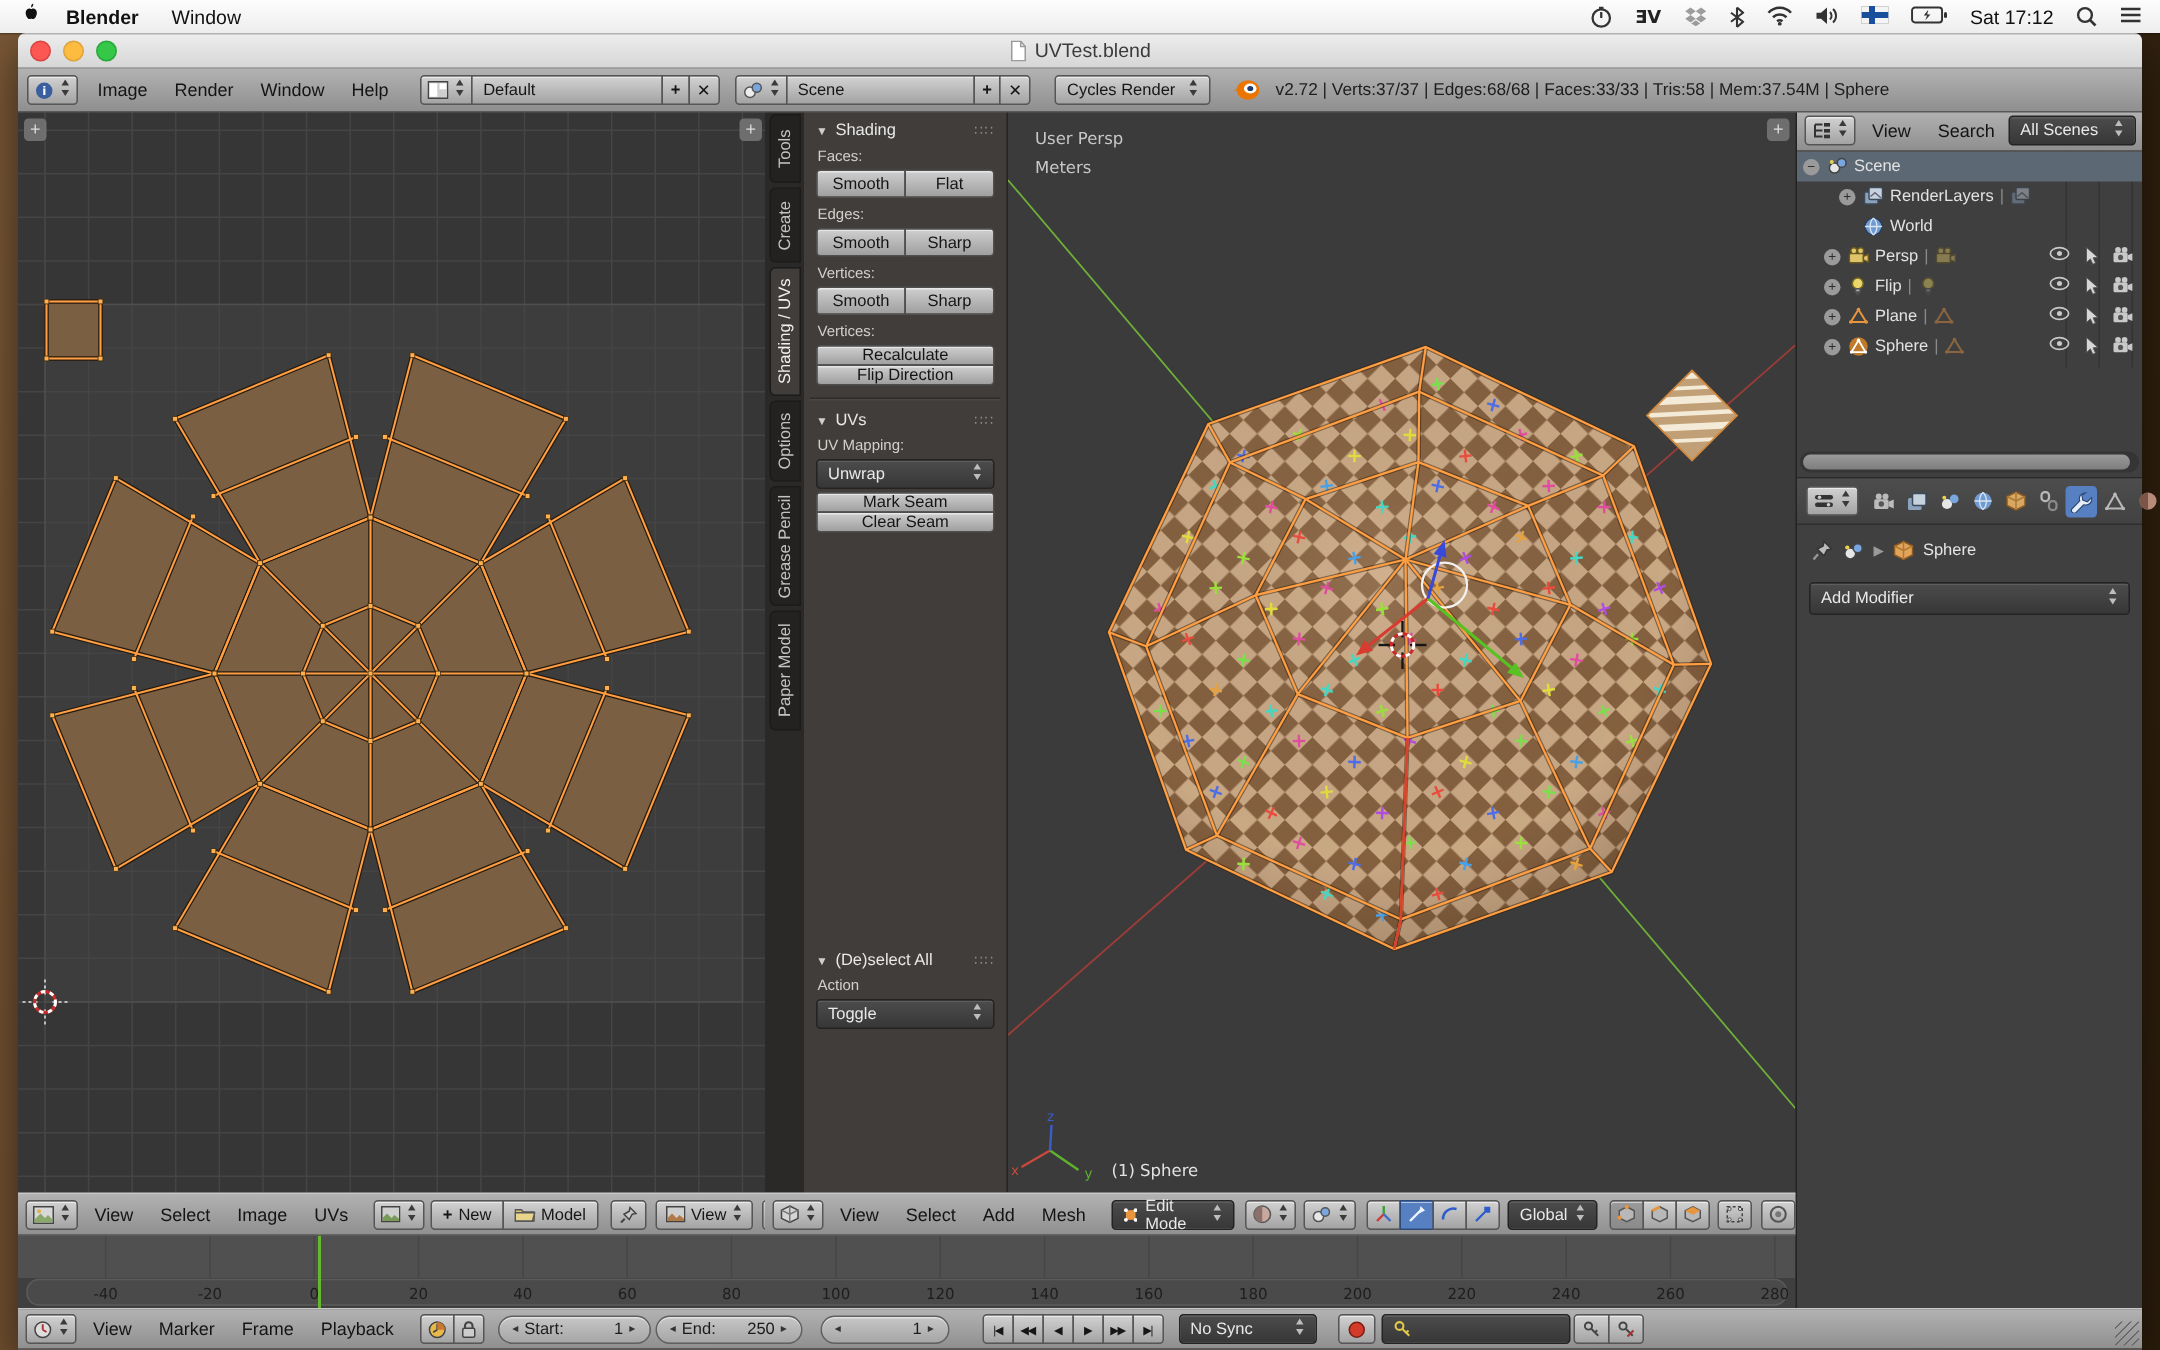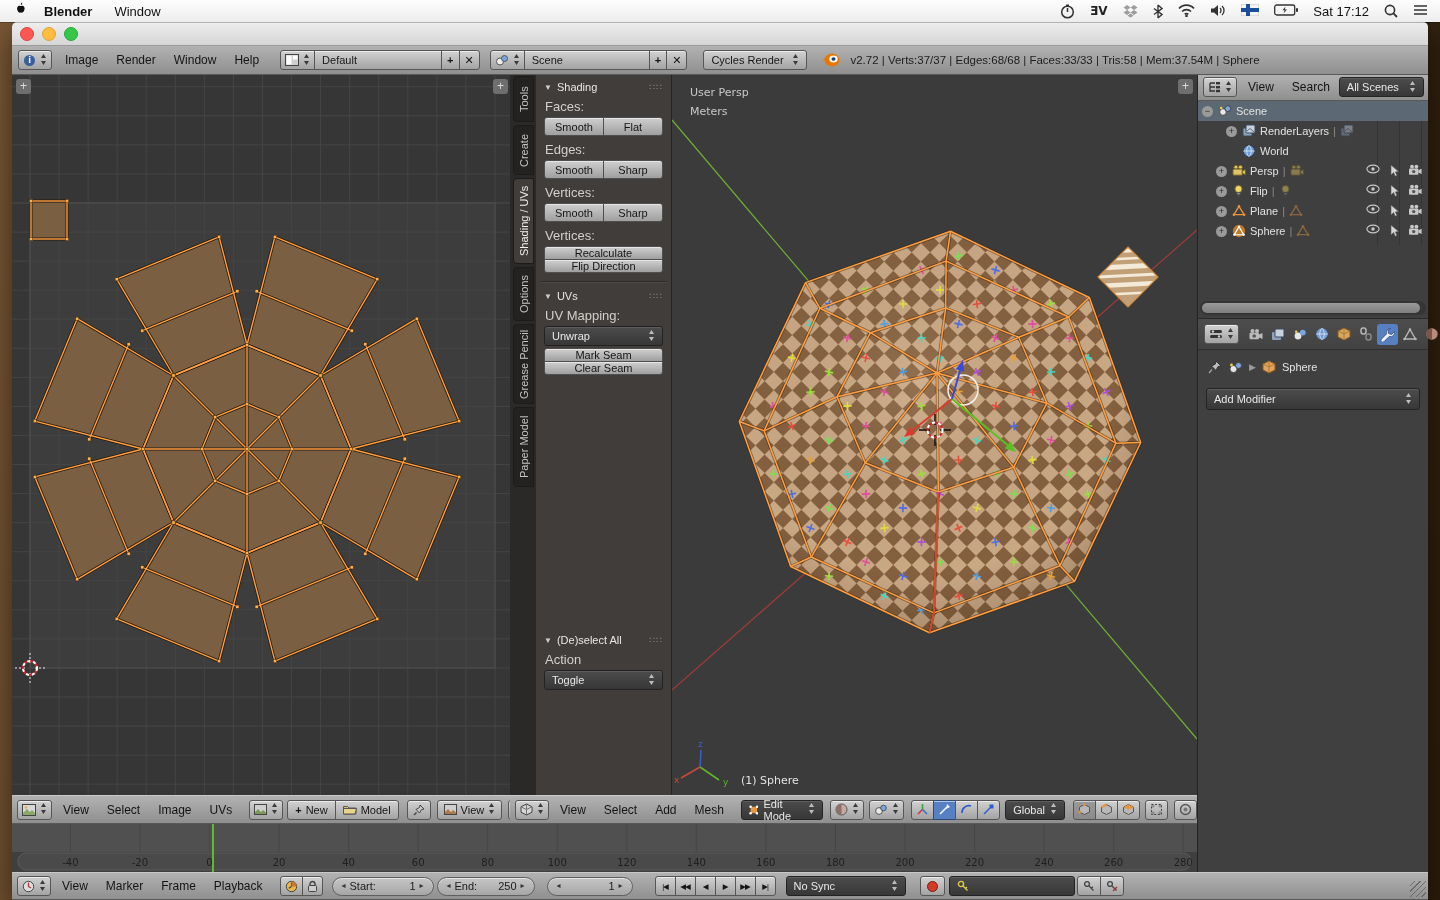--- a/index.html
+++ b/index.html
@@ -30,21 +30,21 @@
   .tiny{font-size:8px;line-height:8px;color:#333}
   
   #toolshelf{left:510px;top:73px;width:162px;height:722px;background:#403d3a;z-index:9;border-right:1px solid #242424;box-sizing:border-box}
   #ts-tabs{position:absolute;left:0;top:0;width:26px;height:722px;background:#2a2927}
   .tab{writing-mode:vertical-rl;transform:rotate(180deg);font-size:11px;color:#c3c3c3;background:#232221;border-radius:0 4px 4px 0;margin:3px 0 3px 3px;width:21px;display:flex;align-items:center;justify-content:center;border:1px solid #1b1b1b;box-sizing:border-box}
   .tab.active{background:#403d3a;color:#f0f0f0;border-color:#1b1b1b}
   #ts-panels{position:absolute;left:26px;top:0;width:136px;height:722px;padding:4px 9px 0 8px;box-sizing:border-box}
   .phead{font-size:11px;color:#e8e8e8;display:flex;align-items:center;gap:5px;margin:4px 0 2px}
   .phead .tri{font-size:8px;color:#cfcfcf}
   .phead .dots{margin-left:auto;color:#8d8d8d;font-size:9px;letter-spacing:1px}
-  .lbl{font-size:13px;color:#d2d0cc;margin:6px 1px 3px}
+  .lbl{font-size:10px;color:#d2d0cc;margin:6px 1px 3px}
   .tbtn{background:linear-gradient(#cfcfcf,#9f9f9f);border:1px solid #4f4f4f;border-radius:3px;height:19px;font-size:11px;color:#151515;display:flex;align-items:center;justify-content:center;box-shadow:inset 0 1px rgba(255,255,255,.5);box-sizing:border-box;flex:1}
   .row2{display:flex}
   .row2 .tbtn:first-child{border-radius:3px 0 0 3px}
   .row2 .tbtn:last-child{border-radius:0 3px 3px 0;margin-left:-1px}
   .stackv .tbtn{border-radius:0;margin-top:-1px}
   .stackv .tbtn:first-child{border-radius:3px 3px 0 0;margin-top:0}
   .stackv .tbtn:last-child{border-radius:0 0 3px 3px}
   .psep{height:1px;background:#2e2c2a;box-shadow:0 1px rgba(255,255,255,.06);margin:8px -4px}
   
   #outliner{left:1197px;top:73px;width:231px;height:245px;background:#3f3f3f;z-index:9;border-left:1px solid #232323;box-sizing:border-box}
@@ -143,20 +143,27 @@
           <path d="M1 2 H14 M1 6 H14 M1 10 H14" stroke="#333" stroke-width="1.6"></path>
         </svg>
       </span>
     </div>
 </div>
 
 <div class="abs" id="titlebar">
   <span class="light" style="background:#fc5753;border:1px solid #d94542"></span>
   <span class="light" style="background:#fdbc40;border:1px solid #dea33a"></span>
   <span class="light" style="background:#34c748;border:1px solid #2aa73c"></span>
+  <span id="title-center">
+    <svg width="12" height="14" viewBox="0 0 12 14">
+        <path d="M1.5.5h6L10.5 4v9.5h-9z" fill="#fff" stroke="#9a9a9a"></path>
+        <path d="M7.5.5V4H10.5" fill="none" stroke="#9a9a9a"></path>
+      </svg>
+    <span>UVTest.blend</span>
+  </span>
 </div>
 
 <div class="abs hdr" id="info-hdr" style="left:12px;top:45px;width:1416px;height:28px">
   <span class="btn-light" style="margin-left:6px;padding:0 4px">
     <svg width="13" height="13" viewBox="0 0 13 13">
         <circle cx="6.5" cy="6.5" r="5.5" fill="#3a5f9e"></circle>
         <text x="6.5" y="9.4" font-size="8" fill="#fff" text-anchor="middle" font-weight="bold">i</text>
       </svg>
     <span class="udw"><svg width="7" height="13" viewBox="0 0 7 13">
           <path d="M3.5 1 L6 5 H1 Z" fill="#3a3a3a"></path>
@@ -1414,21 +1421,21 @@
       <span class="tiny" style="margin-left:4px">▸</span>
   </span>
   <span class="grp" id="transport" style="margin-left:22px">
       <span class="btn-light" style="width: 21px; padding: 0px; font-size: 7.5px; letter-spacing: -1px;">|◀</span>
       <span class="btn-light" style="width: 21px; padding: 0px; font-size: 7.5px; letter-spacing: -1px;">◀◀</span>
       <span class="btn-light" style="width: 21px; padding: 0px; font-size: 7.5px; letter-spacing: -1px;">◀</span>
       <span class="btn-light" style="width: 21px; padding: 0px; font-size: 7.5px; letter-spacing: -1px;">▶</span>
       <span class="btn-light" style="width: 21px; padding: 0px; font-size: 7.5px; letter-spacing: -1px;">▶▶</span>
       <span class="btn-light" style="width: 21px; padding: 0px; font-size: 7.5px; letter-spacing: -1px;">▶|</span>
     </span>
-  <span class="dd-dark" style="margin-left:10px;width:120px">
+  <span class="dd-dark" style="margin-left:10px;width:92px">
     <span>No Sync</span>
       <span class="udw dk" style="margin-left:auto"><svg width="7" height="13" viewBox="0 0 7 13">
           <path d="M3.5 1 L6 5 H1 Z" fill="#bdbdbd"></path>
           <path d="M3.5 12 L6 8 H1 Z" fill="#bdbdbd"></path>
         </svg></span>
   </span>
   <span class="btn-light" style="margin-left:14px;padding:0 6px">
     <span style="width:9px;height:9px;border-radius:50%;background:#d23b2a;border:1px solid #7a1d12;display:inline-block"></span>
   </span>
   <span class="dd-dark" style="margin-left:4px;width:126px">

